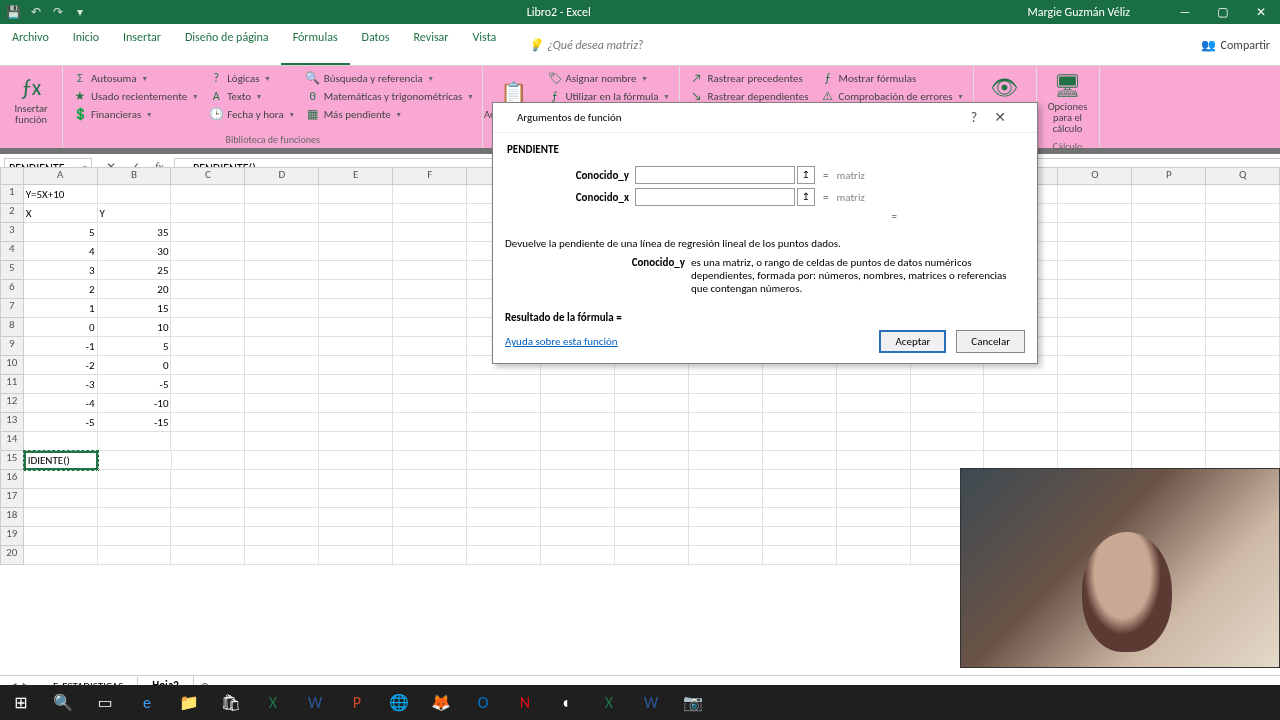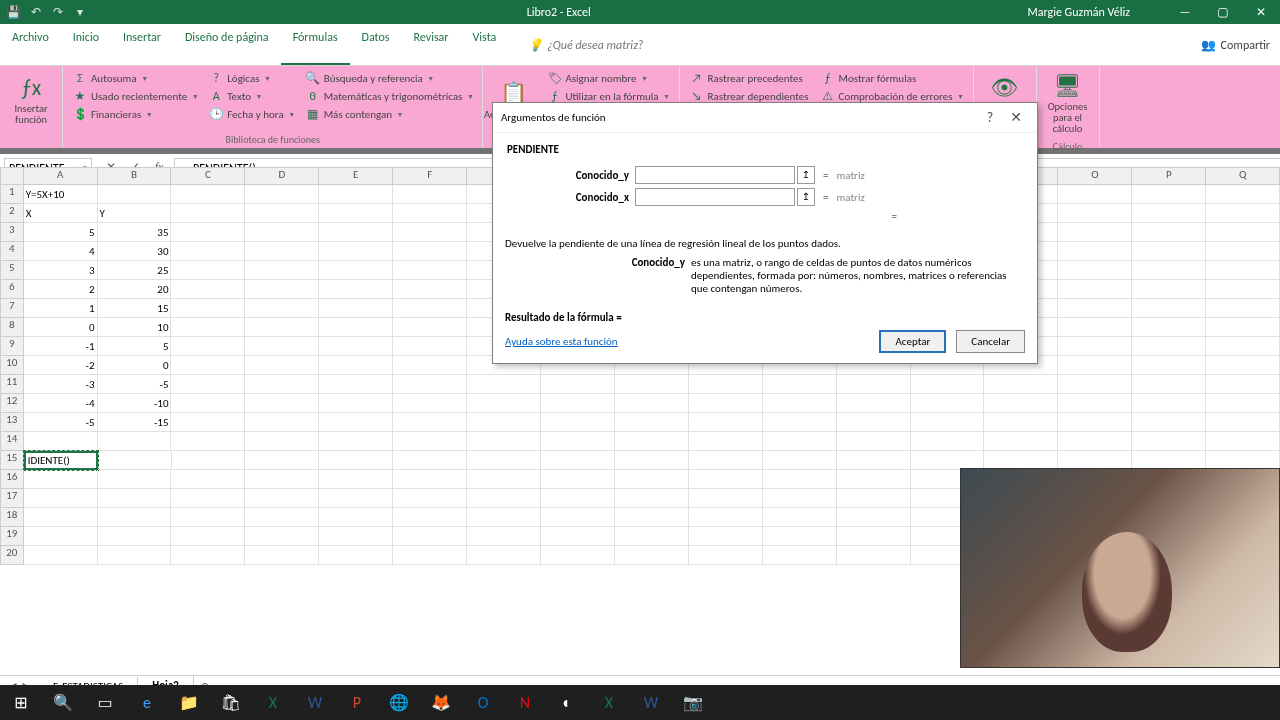--- a/index.html
+++ b/index.html
@@ -52,21 +52,21 @@
 .rowhdr { width:24px; text-align:center; border:1px solid #ccc; border-top:none; background:#f0f0f0; font-size:11px; color:#555; }
 .gridbody { display:flex; flex-direction:column; }
 .grow { display:flex; height:19px; }
 .cell { width:75px; border:1px solid #e0e0e0; border-left:none; border-top:none; font-size:11px; padding:0 2px; display:flex; align-items:center; overflow:hidden; }
 .cell.r { justify-content:flex-end; }
 .cell.l { justify-content:flex-start;text-align:center; }
 .cell.active { border:2px solid #217346; outline:1px dashed #217346; }
 
 
 .dialog { position:absolute; left:492px; top:102px; width:546px; background:#fff; border:1px solid #808080; box-shadow:3px 3px 6px rgba(0,0,0,.25); font-size:11px; z-index:50; }
-.dlg-title { background:#fff; padding:6px 8px; display:flex; align-items:center; border-bottom:1px solid #eee; }
+.dlg-title { background:#fff; padding:6px 24px; display:flex; align-items:center; border-bottom:1px solid #eee; }
 .dlg-title span:first-child { flex:1; }
 .dlg-title .help, .dlg-title .close { width:26px; text-align:center; font-size:14px; color:#555; }
 .dlg-body { padding:6px 12px 10px; }
 .dlg-fname { font-weight:bold; margin:4px 0 10px 2px; }
 .dlg-row { display:flex; align-items:center; margin:4px 0; }
 .dlg-row .albl { width:130px; text-align:right; padding-right:6px; font-weight:bold; }
 .dlg-row input { width:160px; border:1px solid #999; padding:1px 2px; font-size:11px; height:18px; }
 .dlg-row .pick { width:18px; height:18px; border:1px solid #999; margin-left:2px; text-align:center; font-size:10px; line-height:16px; }
 .dlg-row .eq { margin:0 8px; font-size:11px; }
 .dlg-row .hint { color:#888; }
@@ -192,21 +192,21 @@
             <span>Búsqueda y referencia</span>
             <span class="dd">▾</span>
           </div>
         <div class="ritem">
             <span class="icn">θ</span>
             <span>Matemáticas y trigonométricas</span>
             <span class="dd">▾</span>
           </div>
         <div class="ritem">
             <span class="icn">▦</span>
-            <span>Más contengan</span>
+            <span>Más pendiente</span>
             <span class="dd">▾</span>
           </div>
       </div>
     </div>
     <div class="label">Biblioteca de funciones</div>
   </div>
   <div class="ribbon-group">
     <div class="body">
       <div class="rbig">
         <span class="icn">📋</span>

